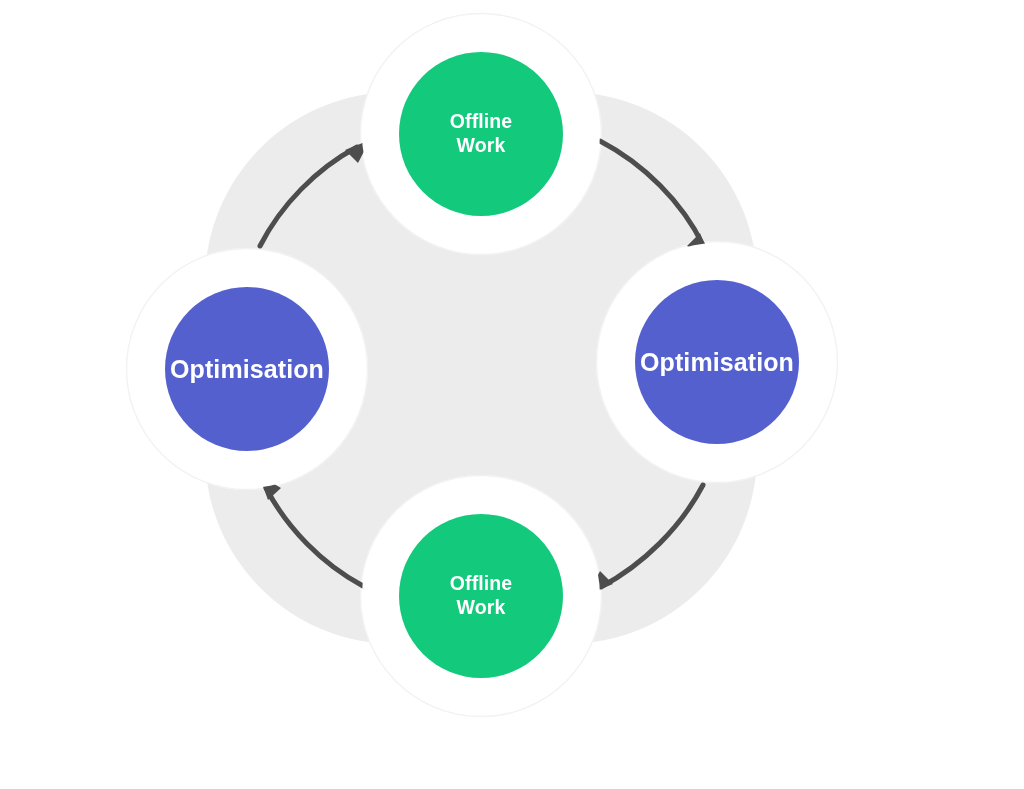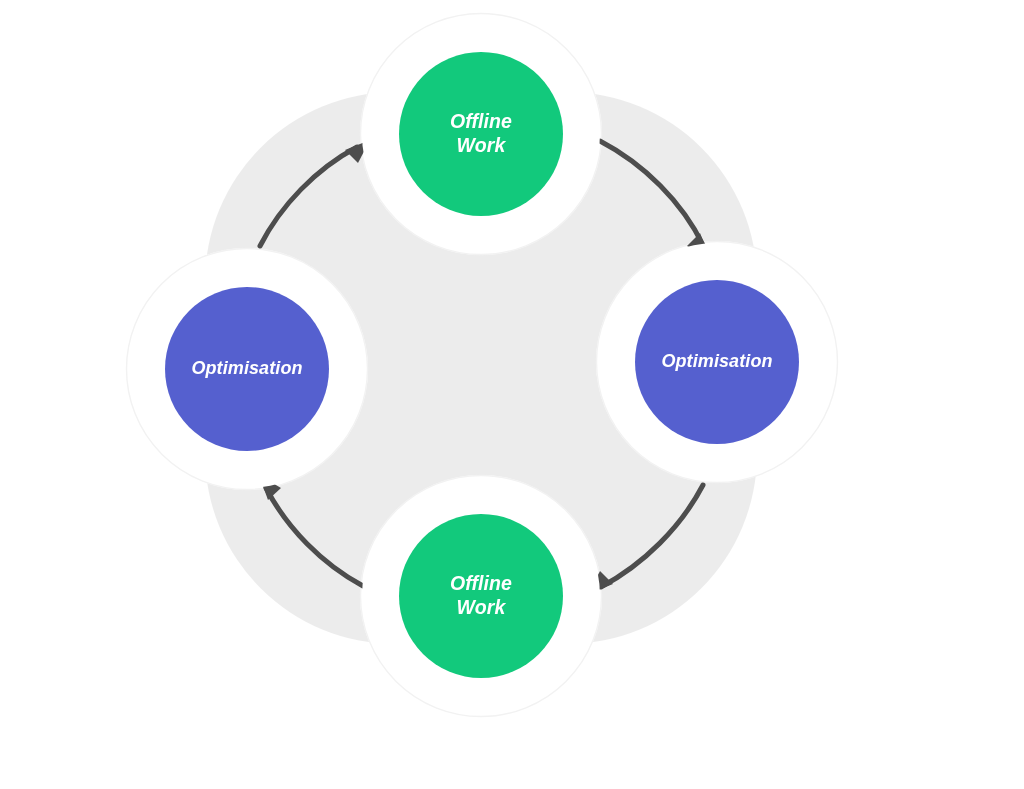--- a/index.html
+++ b/index.html
@@ -10,21 +10,20 @@
   body {
     font-family: "Liberation Sans", sans-serif;
     -webkit-font-smoothing: antialiased;
   }
   #canvas {
     position: relative;
     width: 1024px;
     height: 789px;
     background: #ffffff;
     overflow: hidden;
-    font-style: italic;
   }
   #diagram-svg {
     position: absolute;
     left: 0;
     top: 0;
     width: 1024px;
     height: 789px;
     display: block;
   }
   .node-label {
@@ -32,21 +31,21 @@
     pointer-events: none;
     text-align: center;
     color: #ffffff;
     font-weight: bold;
     line-height: 1.22;
     letter-spacing: 0.1px;
     white-space: pre-line;
     transform: translate(-50%, -50%);
   }
   .node-label.wide {
-    font-size: 18px;
+    font-size: 25px;
   }
   .node-label.tall {
     font-size: 19.5px;
   }
 </style>
 </head>
 <body>
 
 <div id="canvas">
 

